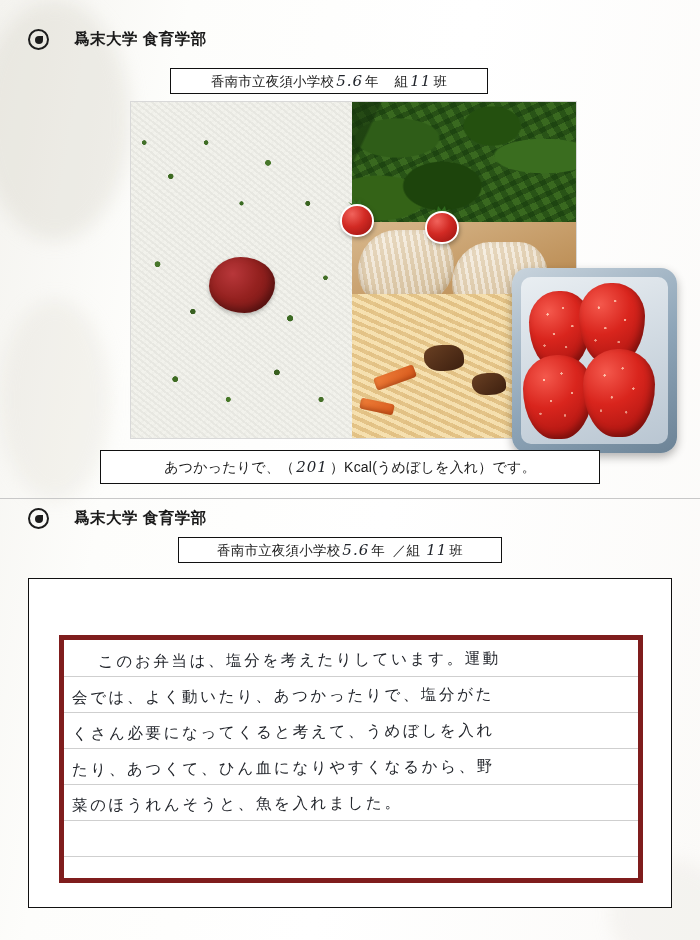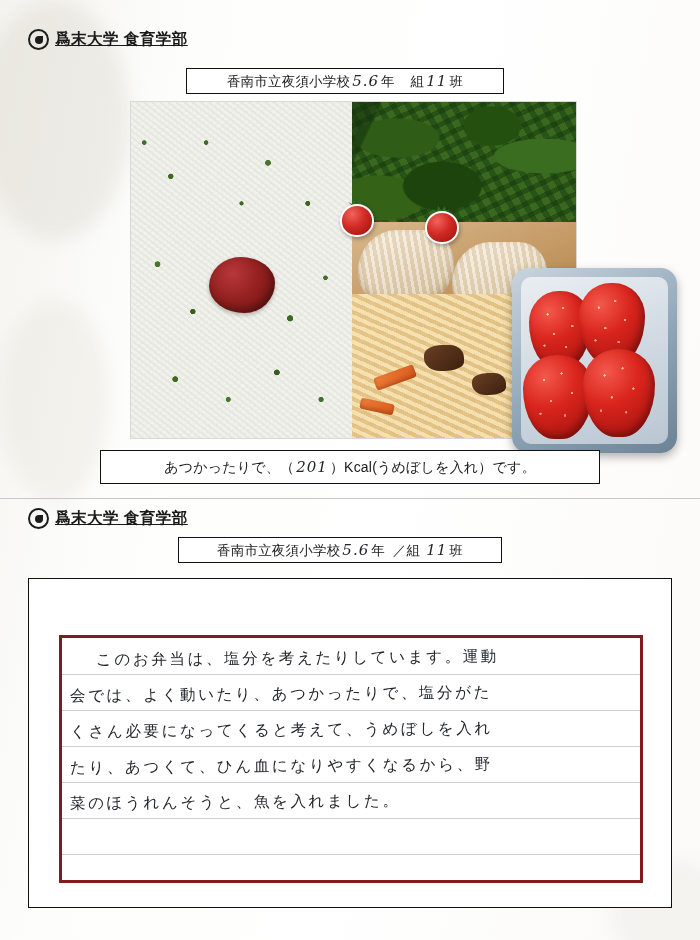--- a/index.html
+++ b/index.html
@@ -29,22 +29,21 @@
   }
   .smudge-a { left: -20px; top: 0px; width: 150px; height: 240px; background: rgba(205,200,185,0.28); }
   .smudge-b { left: 0px; top: 300px; width: 110px; height: 200px; background: rgba(212,208,196,0.22); }
   .smudge-c { left: 610px; top: 860px; width: 120px; height: 110px; background: rgba(215,212,200,0.18); }
 
   
   .org-header {
     position: absolute;
     display: flex;
     align-items: center;
-    gap: 6px;
-    text-decoration: underline;
+    gap: 25px;
   }
   .org-logo {
     width: 17px;
     height: 17px;
     border: 2px solid #1d1d1d;
     border-radius: 50%;
     position: relative;
     flex: none;
   }
   .org-logo::after {
@@ -277,21 +276,21 @@
     background: #fff;
     box-sizing: border-box;
   }
   .reason-prompt {
     font-size: 13.2px;
     line-height: 1.55;
     padding: 10px 12px 4px 12px;
   }
   .writing-area {
     position: absolute;
-    border: 3px solid #7f1d1d;
+    border: 5px solid #7f1d1d;
     background: #fff;
     box-sizing: border-box;
     overflow: hidden;
   }
   .rule-line {
     position: absolute;
     left: 0;
     right: 0;
     height: 1px;
     background: #cfcfcf;
@@ -312,21 +311,21 @@
 <div class="page">
   <div class="smudge smudge-a"></div>
   <div class="smudge smudge-b"></div>
   <div class="smudge smudge-c"></div>
 
   <div class="org-header" style="left:28px; top:29px;">
     <span class="org-logo"></span>
     <span class="org-name">爲末大学 食育学部</span>
   </div>
 
-  <div class="school-box" style="left:186px; top:68px; width:318px; height:26px;">
+  <div class="school-box" style="left:170px; top:68px; width:318px; height:26px;">
     <span class="school-text">
       <span>香南市立夜須小学校</span><span class="hand">5.6</span><span>年</span>&nbsp;&nbsp;&nbsp;&nbsp;<span>組</span><span class="hand">11</span><span>班</span>
     </span>
   </div>
 
   <div class="photo" style="left:130px; top:101px; width:447px; height:338px;">
     <div class="photo-inner">
 
       <div class="quad rice" style="left:0; top:0; width:221px; height:338px;">
         <div class="umeboshi" style="left:78px; top:155px; width:66px; height:56px;"></div>

